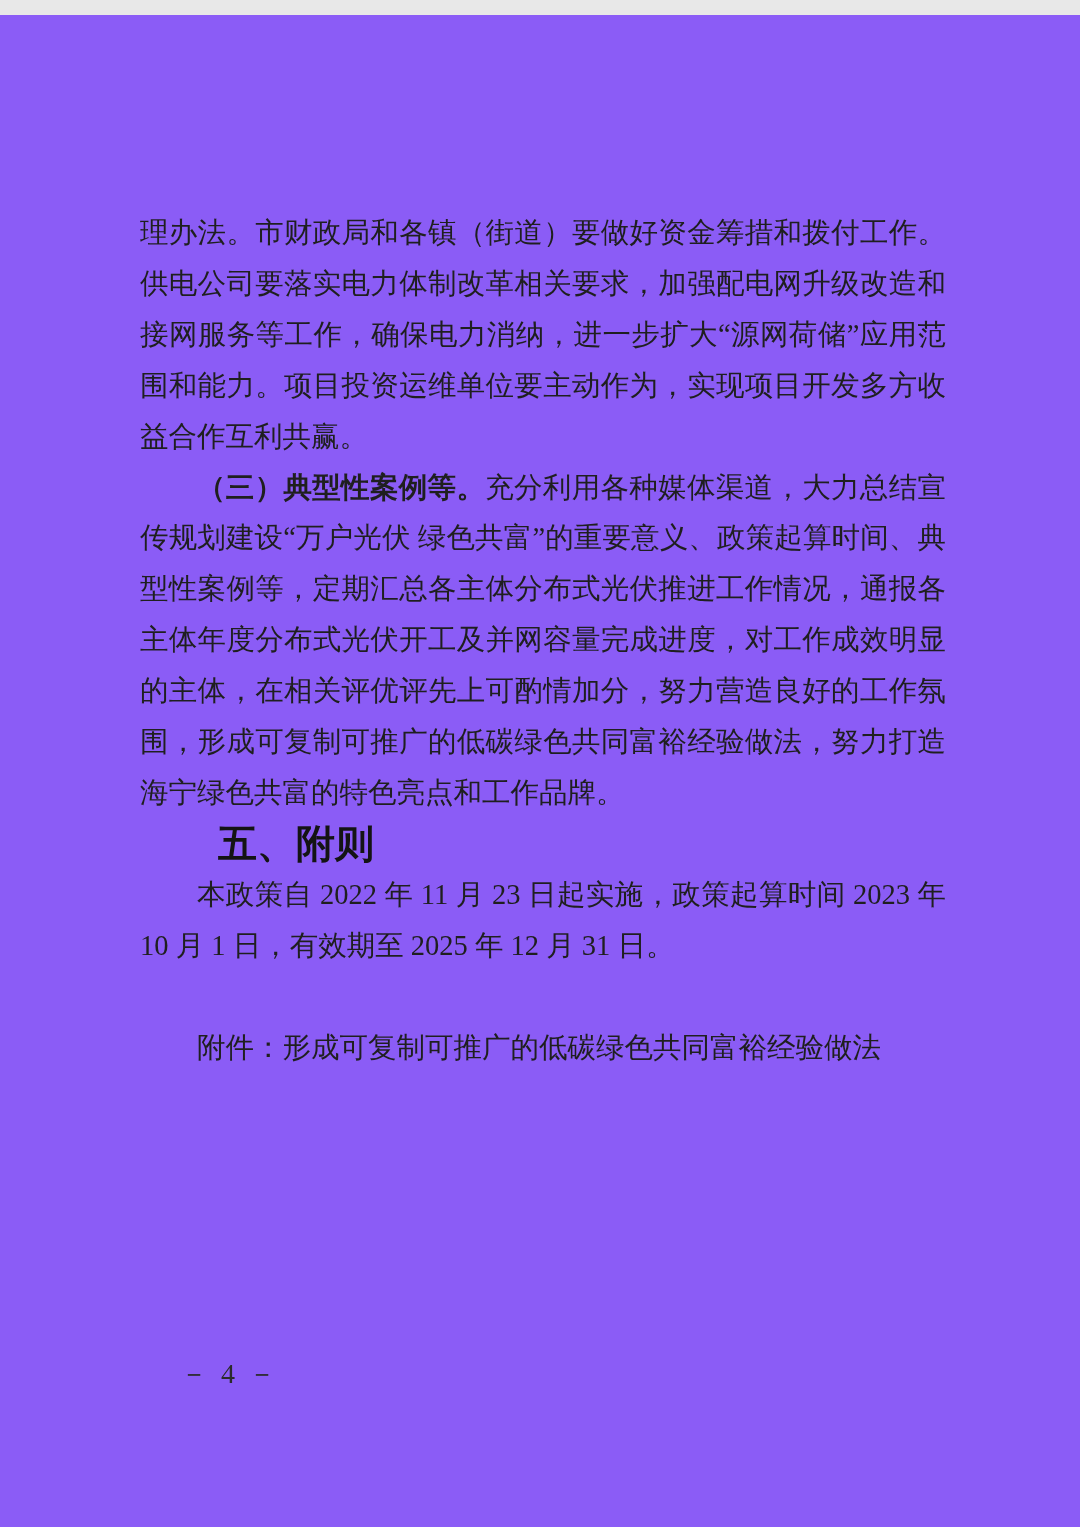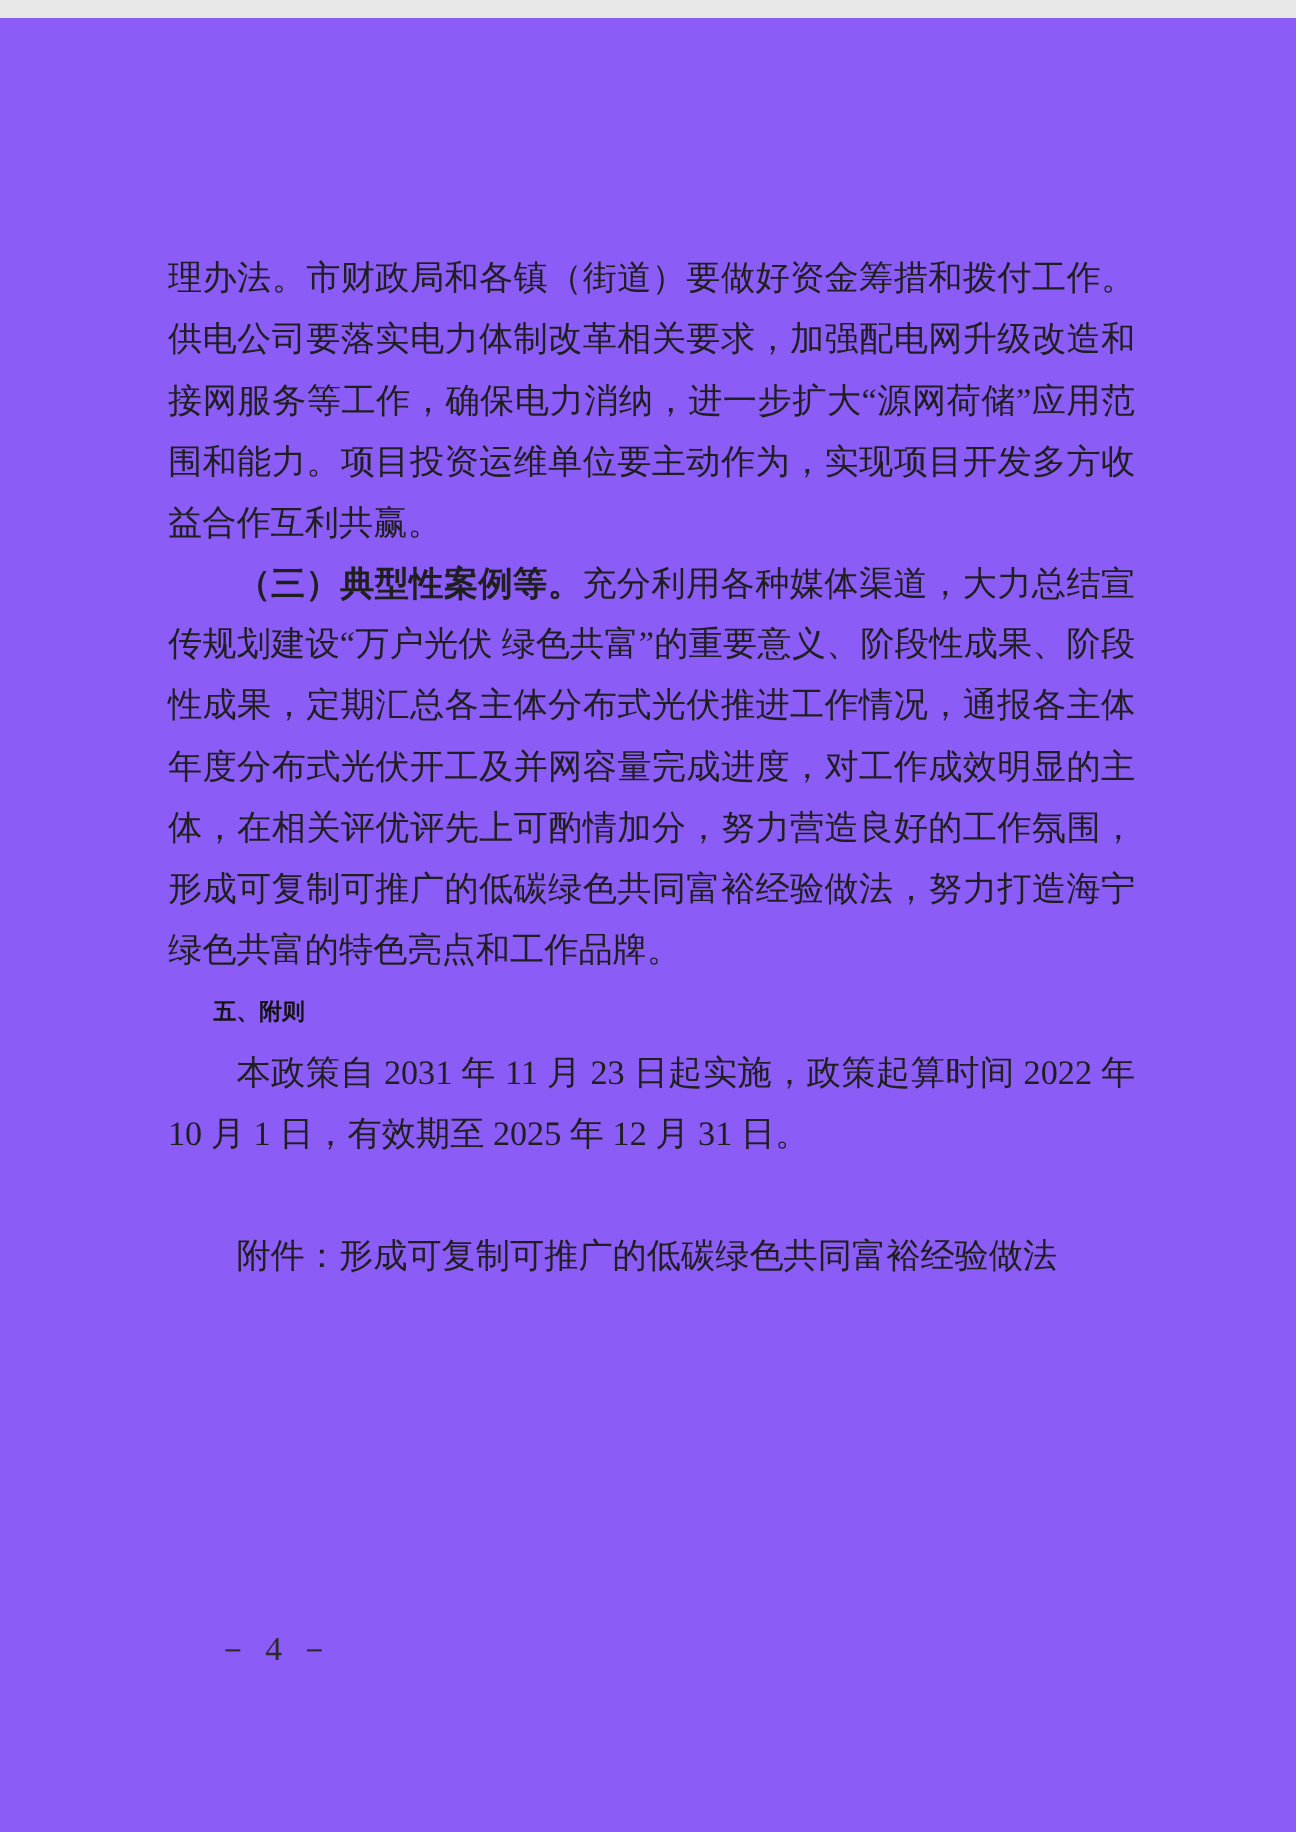--- a/index.html
+++ b/index.html
@@ -33,21 +33,21 @@
     word-break: break-all;
   }
   .indent {
     text-indent: 2em;
   }
   .lead {
     font-weight: bold;
   }
   .heading {
     margin: 0;
-    font-size: 19px;
+    font-size: 39px;
     line-height: 50.9px;
     font-weight: bold;
     text-indent: 2em;
     font-family: Liberation Serif, serif;
     color: #141414;
   }
   .attachment {
     margin-top: 51px;
   }
   .page-number {
@@ -61,24 +61,24 @@
   }
 </style>
 </head>
 <body>
 
 <div class="page">
   <div class="content">
 
     <p class="para"><span>理办法。市财政局和各镇（街道）要做好资金筹措和拨付工作。供电公司要落实电力体制改革相关要求，加强配电网升级改造和接网服务等工作，确保电力消纳，进一步扩大“源网荷储”应用范围和能力。项目投资运维单位要主动作为，实现项目开发多方收益合作互利共赢。</span></p>
 
-    <p class="para indent"><span class="lead">（三）典型性案例等。</span><span>充分利用各种媒体渠道，大力总结宣传规划建设“万户光伏 绿色共富”的重要意义、阶段性成果、阶段性成果，定期汇总各主体分布式光伏推进工作情况，通报各主体年度分布式光伏开工及并网容量完成进度，对工作成效明显的主体，在相关评优评先上可酌情加分，努力营造良好的工作氛围，形成可复制可推广的低碳绿色共同富裕经验做法，努力打造海宁绿色共富的特色亮点和工作品牌。</span></p>
+    <p class="para indent"><span class="lead">（三）典型性案例等。</span><span>充分利用各种媒体渠道，大力总结宣传规划建设“万户光伏 绿色共富”的重要意义、政策起算时间、典型性案例等，定期汇总各主体分布式光伏推进工作情况，通报各主体年度分布式光伏开工及并网容量完成进度，对工作成效明显的主体，在相关评优评先上可酌情加分，努力营造良好的工作氛围，形成可复制可推广的低碳绿色共同富裕经验做法，努力打造海宁绿色共富的特色亮点和工作品牌。</span></p>
 
     <h2 class="heading">五、附则</h2>
 
-    <p class="para indent">本政策自 2031 年 11 月 23 日起实施，政策起算时间 2022 年 10 月 1 日，有效期至 2025 年 12 月 31 日。</p>
+    <p class="para indent">本政策自 2022 年 11 月 23 日起实施，政策起算时间 2023 年 10 月 1 日，有效期至 2025 年 12 月 31 日。</p>
 
     <p class="para indent attachment">附件：形成可复制可推广的低碳绿色共同富裕经验做法</p>
 
   </div>
 
   <div class="page-number">－ 4 －</div>
 </div>
 
 </body></html>

